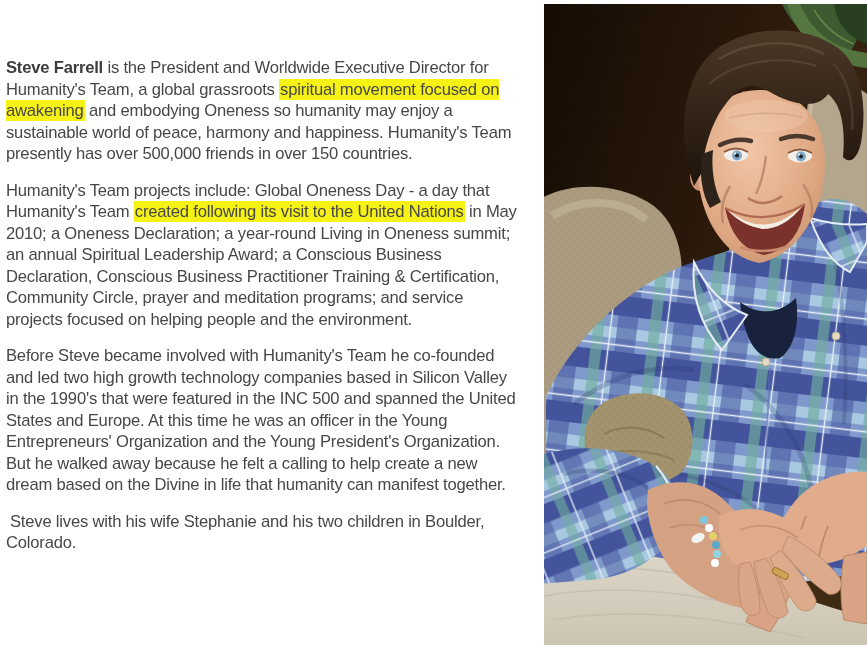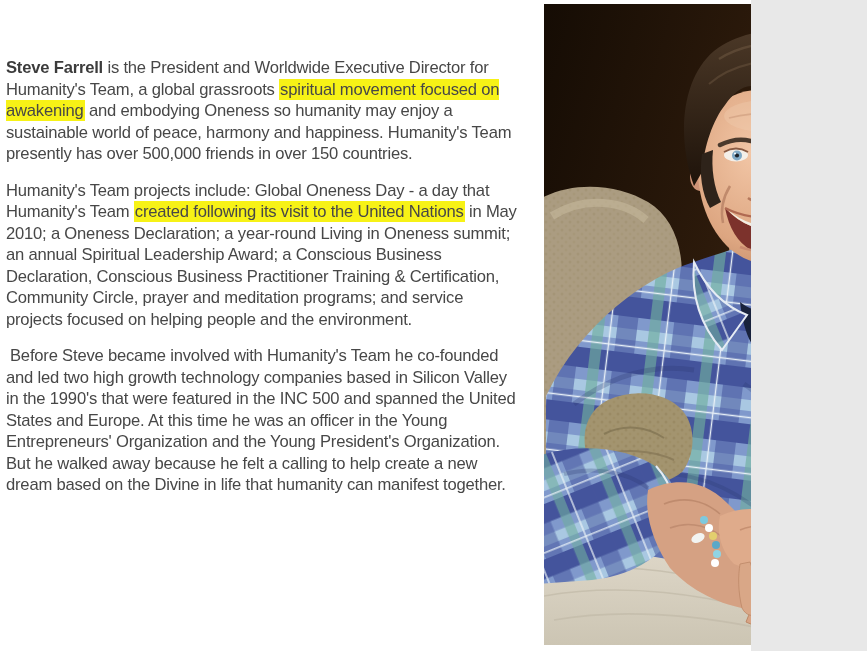--- a/index.html
+++ b/index.html
@@ -5,21 +5,21 @@
   :root{
     --text:#474747; --bold-text:#3c3c3c; --highlight:#f7f216; --page-bg:#ffffff;
     --background-brown:#2a1a0d; --couch-beige:#ab9c81; --couch-back:#b3a68c;
     --cushion:#d5cebe; --pillow:#a3946f;
     --shirt-blue:#8099cc; --shirt-navy:#44549c; --shirt-light:#a9c8e2; --shirt-teal:#6fae9e;
     --skin:#dcab8c; --skin-shadow:#bd8867; --hair:#2e231a; --plant-green:#3d5a30; --tee-navy:#18223c;
   }
   *{margin:0;padding:0;box-sizing:border-box;}
   html,body{background:#e8e8e8;}
   .page{
-    position:relative; width:751px; height:651px;
+    position:relative; width:867px; height:651px;
     background:var(--page-bg); overflow:hidden;
     font-family:"Liberation Sans", sans-serif;
   }
   .bio{
     position:absolute; left:6px; top:57px; width:512px;
     color:var(--text); font-size:16.6px; line-height:21.5px; letter-spacing:-0.2px;
   }
   .bio p{margin:0 0 15px 0;}
   .bio p:last-child{text-indent:4px;}
   .bio .bold{font-weight:bold; color:var(--bold-text);}
@@ -32,20 +32,21 @@
 </style>
 </head>
 <body>
 
 <main class="page">
 
   <section class="bio">
       <p><span class="bold">Steve Farrell</span><span> is the President and Worldwide Executive Director for Humanity's Team, a global grassroots </span><span class="highlight">spiritual movement focused on awakening</span><span> and embodying Oneness so humanity may enjoy a sustainable world of peace, harmony and happiness.  Humanity's Team presently has over 500,000 friends in over 150 countries.</span></p>
       <p><span>Humanity's Team projects include:  Global Oneness Day - a day that Humanity's Team </span><span class="highlight">created following its visit to the United Nations</span><span> in May 2010; a Oneness Declaration; a year-round Living in Oneness summit; an annual Spiritual Leadership Award; a Conscious Business Declaration, Conscious Business Practitioner Training &amp; Certification, Community Circle, prayer and meditation programs; and service projects focused on helping people and the environment.</span></p>
       <p><span>Before Steve became involved with Humanity's Team he co-founded and led two high growth technology companies based in Silicon Valley in the 1990's that were featured in the INC 500 and spanned the United States and Europe.  At this time he was an officer in the Young Entrepreneurs' Organization and the Young President's Organization.  But he walked away because he felt a calling to help create a new dream based on the Divine in life that humanity can manifest together.</span></p>
+      <p><span>Steve lives with his wife Stephanie and his two children in Boulder, Colorado.</span></p>
     </section>
 
   <figure class="photo">
     <svg viewBox="0 0 323 641" preserveAspectRatio="none">
       <defs>
         <linearGradient id="bgGrad" x1="0" y1="0" x2="1" y2="0.55">
           <stop offset="0" stop-color="#150c04"></stop>
           <stop offset="0.55" stop-color="#2c1a0b"></stop>
           <stop offset="1" stop-color="#3f2a14"></stop>
         </linearGradient>

